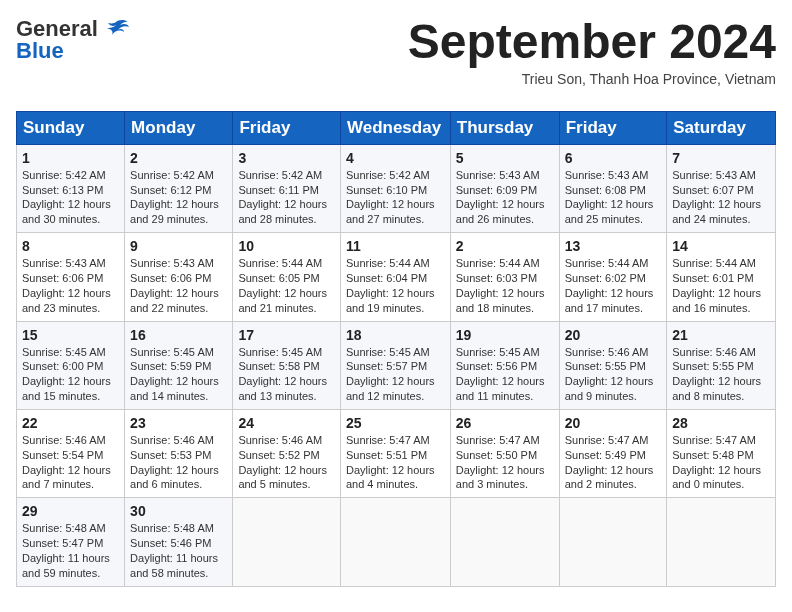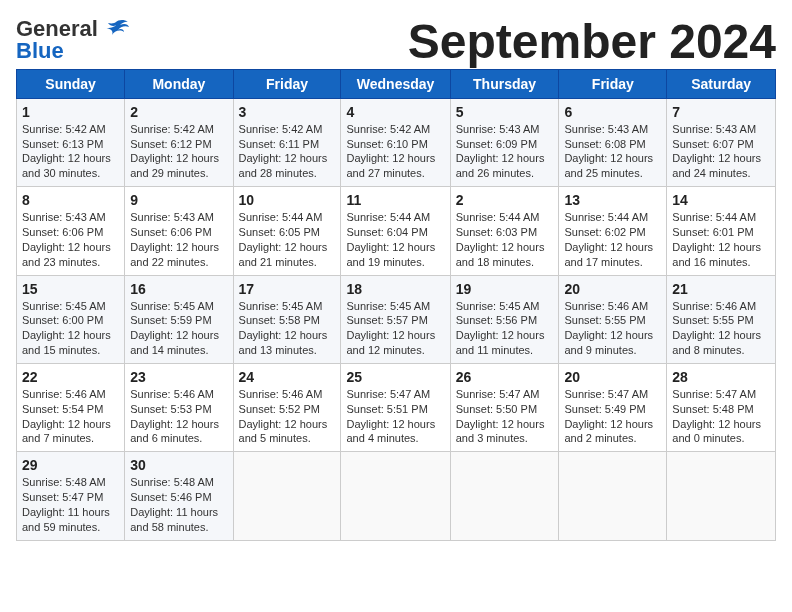--- a/index.html
+++ b/index.html
@@ -7,21 +7,21 @@
       font-family: Arial, sans-serif;
       background: #fff;
       width: 792px;
       min-height: 612px;
       padding: 16px;
     }
     .header {
       display: flex;
       align-items: flex-start;
       justify-content: space-between;
-      margin-bottom: 0;
+      margin-bottom: 24px;
     }
     .logo {
       display: flex;
       flex-direction: column;
       align-items: flex-start;
     }
     .title-block {
       text-align: right;
     }
     .month-title {
@@ -36,23 +36,23 @@
       margin-top: 2px;
     }
     .calendar {
       width: 100%;
       border-collapse: collapse;
       font-size: 11px;
     }
     .calendar th {
       background: #1565C0;
       color: #fff;
-      text-align: center;
+      text-align: left;
       padding: 6px 6px;
-      font-size: 14px;
+      font-size: 17px;
       font-weight: bold;
       border: 1px solid #0d47a1;
     }
     .calendar td {
       vertical-align: top;
       padding: 5px 5px;
       border: 1px solid #ccc;
       width: 110px;
       min-height: 80px;
       background: #fff;
@@ -86,20 +86,21 @@
     <div style="display:flex;align-items:center;gap:4px;">
       <span style="font-size:22px;font-weight:bold;color:#333;">General</span>
       <svg width="28" height="22" viewBox="0 0 28 22">
         <path d="M14 4 C16 2, 22 1, 26 4 C24 3, 20 5, 18 7 C22 5, 26 6, 27 9 C23 7, 18 9, 16 12 C18 10, 22 11, 22 14 C18 11, 12 13, 10 17 C12 13, 8 10, 4 11 C8 9, 12 10, 14 7 C12 9, 8 8, 6 5 C10 6, 13 5, 14 4Z" fill="#1565C0"></path>
       </svg>
     </div>
     <span style="font-size:22px;font-weight:bold;color:#1565C0;margin-top:-4px;text-align:right;">Blue</span>
   </div>
   <div class="title-block">
     <div class="month-title">September 2024</div>
+    <div class="subtitle">Trieu Son, Thanh Hoa Province, Vietnam</div>
   </div>
 </div>
 
 <table class="calendar">
   <thead>
     <tr>
     <th>Sunday</th>
         <th>Monday</th>
         <th>Friday</th>
         <th>Wednesday</th>

